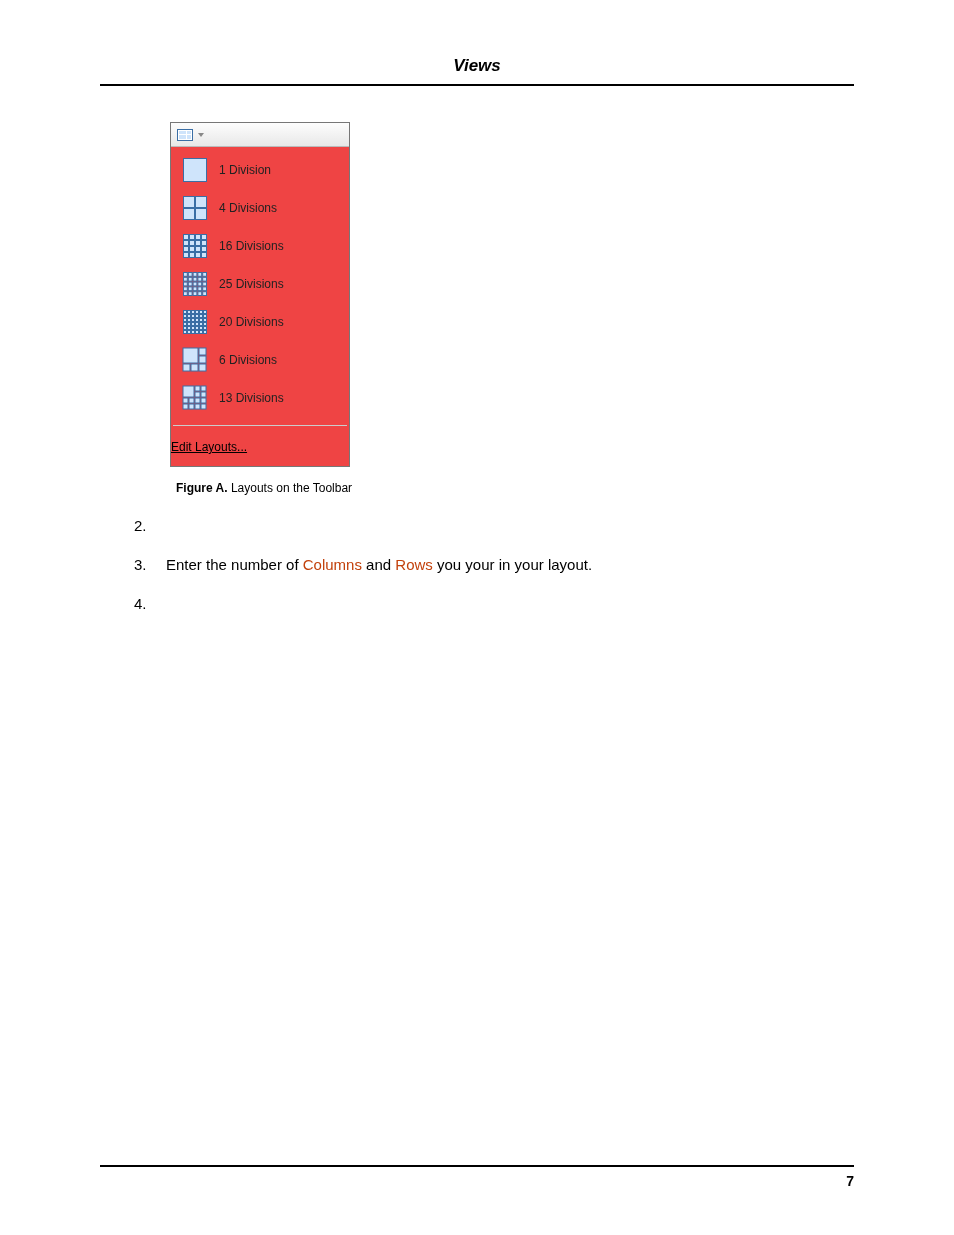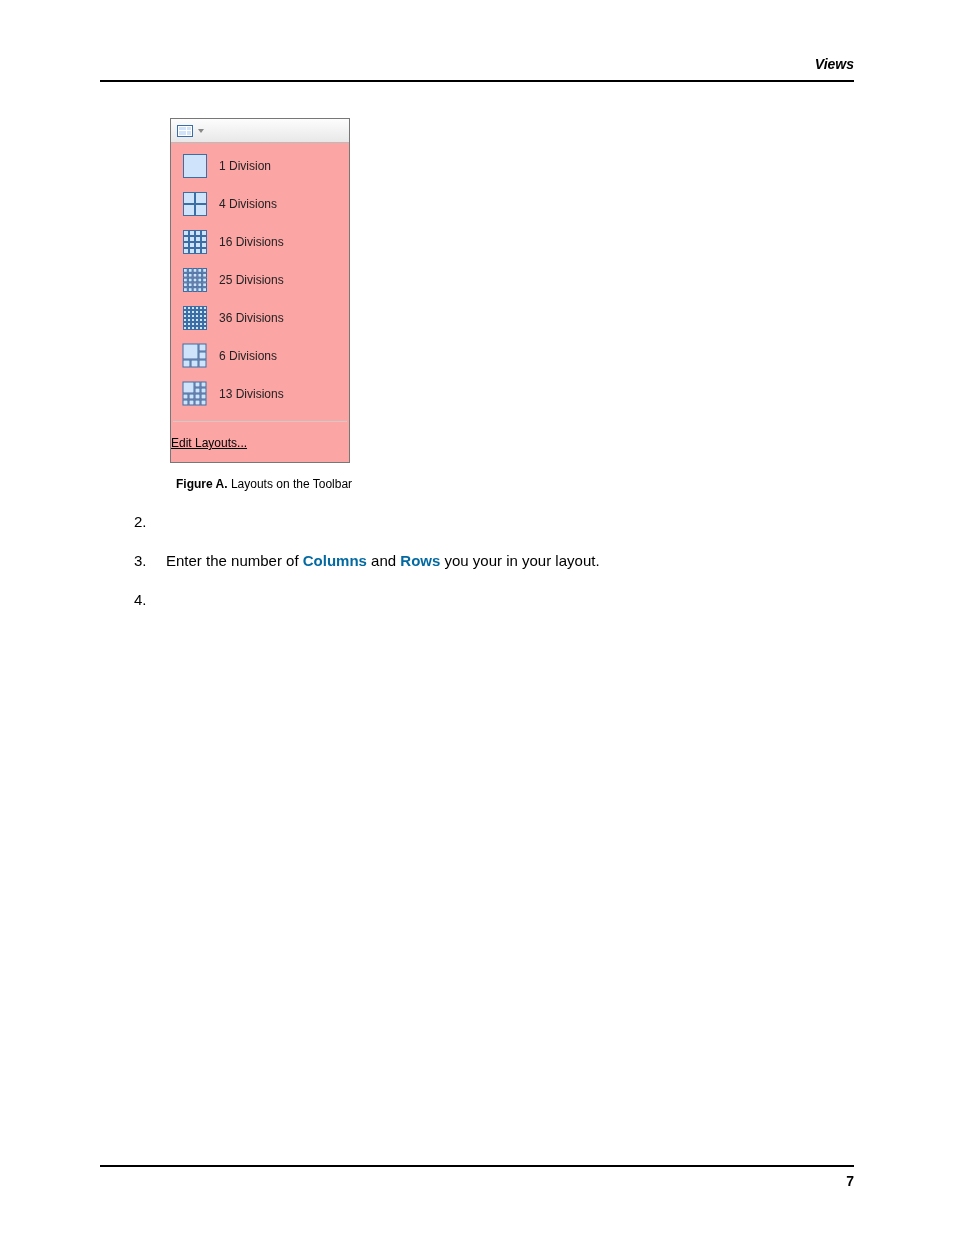--- a/index.html
+++ b/index.html
@@ -8,36 +8,36 @@
     width: 954px;
     height: 1235px;
     background: #fff;
     color: #000;
     position: relative;
   }
   .page {
     padding: 56px 100px 40px 100px;
   }
   .header {
-    text-align: right;
+    text-align: center;
     font-style: italic;
     font-weight: bold;
-    font-size: 14px;
+    font-size: 17px;
     padding-bottom: 8px;
     border-bottom: 2px solid #000;
     margin-bottom: 36px;
   }
   .figure-wrap {
     margin-left: 70px;
     margin-bottom: 20px;
   }
   .menu {
     width: 180px;
     border: 1px solid #777;
-    background: #fca5a5;
+    background: #ef4444;
     font-size: 12px;
     font-family: "Segoe UI", Arial, sans-serif;
   }
   .menu-topbar {
     height: 24px;
     background: linear-gradient(#fdfdfd, #e8e8e8);
     border-bottom: 1px solid #bbb;
     display: flex;
     align-items: center;
     padding-left: 6px;
@@ -101,21 +101,21 @@
     margin-left: 34px;
     font-size: 15px;
     line-height: 1.4;
   }
   .step {
     display: flex;
     gap: 14px;
     margin-top: 18px;
   }
   .step .num { min-width: 18px; }
-  .kw { color: #0369a1; font-weight: bold; }
+  .kw { color: #c2410c; font-weight: normal; }
   .footer {
     position: absolute;
     bottom: 46px;
     left: 100px;
     right: 100px;
     border-top: 2px solid #000;
     padding-top: 6px;
     text-align: right;
     font-weight: bold;
     font-size: 14px;
@@ -249,21 +249,21 @@
                 <rect x="18.5" y="18.5" width="3" height="3" fill="#cfe4fb" stroke="#3a6ea5" stroke-width="1"></rect>
                 <rect x="22.5" y="18.5" width="3" height="3" fill="#cfe4fb" stroke="#3a6ea5" stroke-width="1"></rect>
                 <rect x="2.5" y="22.5" width="3" height="3" fill="#cfe4fb" stroke="#3a6ea5" stroke-width="1"></rect>
                 <rect x="6.5" y="22.5" width="3" height="3" fill="#cfe4fb" stroke="#3a6ea5" stroke-width="1"></rect>
                 <rect x="10.5" y="22.5" width="3" height="3" fill="#cfe4fb" stroke="#3a6ea5" stroke-width="1"></rect>
                 <rect x="14.5" y="22.5" width="3" height="3" fill="#cfe4fb" stroke="#3a6ea5" stroke-width="1"></rect>
                 <rect x="18.5" y="22.5" width="3" height="3" fill="#cfe4fb" stroke="#3a6ea5" stroke-width="1"></rect>
                 <rect x="22.5" y="22.5" width="3" height="3" fill="#cfe4fb" stroke="#3a6ea5" stroke-width="1"></rect>
               </svg>
             </span>
-            <span class="menu-label">36 Divisions</span>
+            <span class="menu-label">20 Divisions</span>
           </div>
           <div class="menu-item">
             <span>
               <svg class="menu-icon" viewBox="0 0 28 28">
                 <rect x="2" y="2" width="15" height="15" fill="#cfe4fb" stroke="#3a6ea5" stroke-width="1"></rect>
                 <rect x="18" y="2" width="7" height="7" fill="#cfe4fb" stroke="#3a6ea5" stroke-width="1"></rect>
                 <rect x="18" y="10" width="7" height="7" fill="#cfe4fb" stroke="#3a6ea5" stroke-width="1"></rect>
                 <rect x="2" y="18" width="7" height="7" fill="#cfe4fb" stroke="#3a6ea5" stroke-width="1"></rect>
                 <rect x="10" y="18" width="7" height="7" fill="#cfe4fb" stroke="#3a6ea5" stroke-width="1"></rect>
                 <rect x="18" y="18" width="7" height="7" fill="#cfe4fb" stroke="#3a6ea5" stroke-width="1"></rect>

